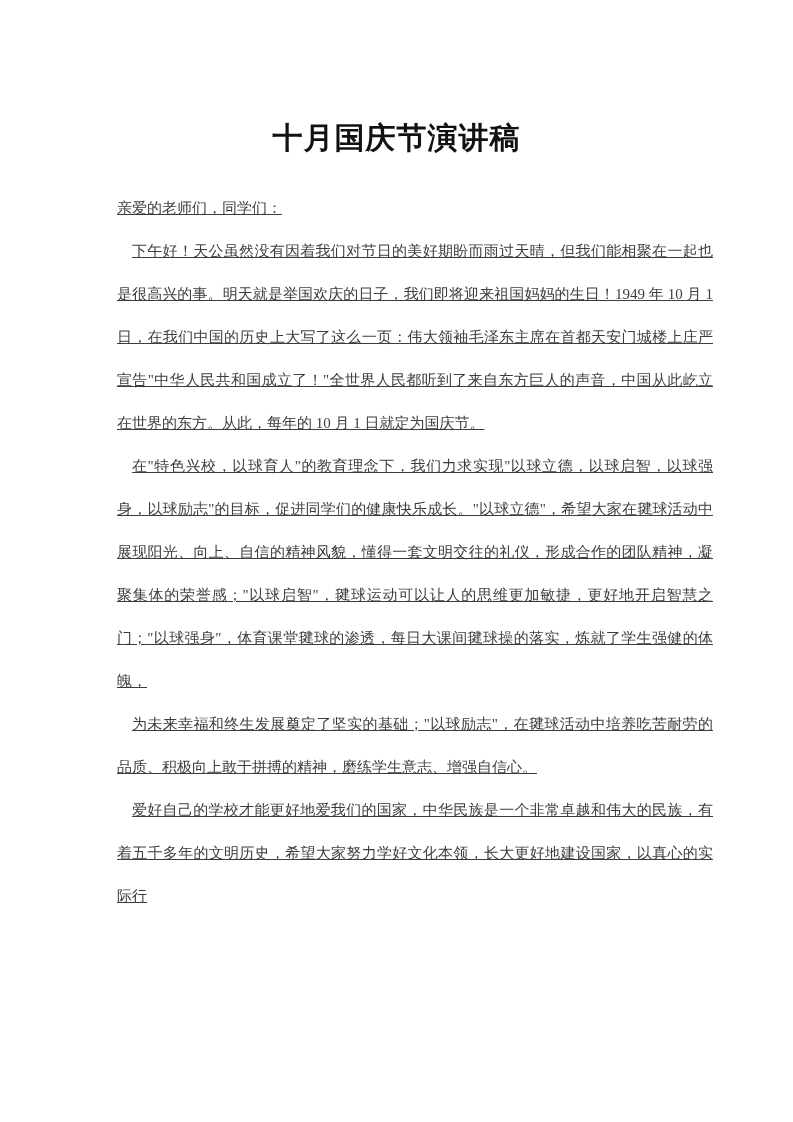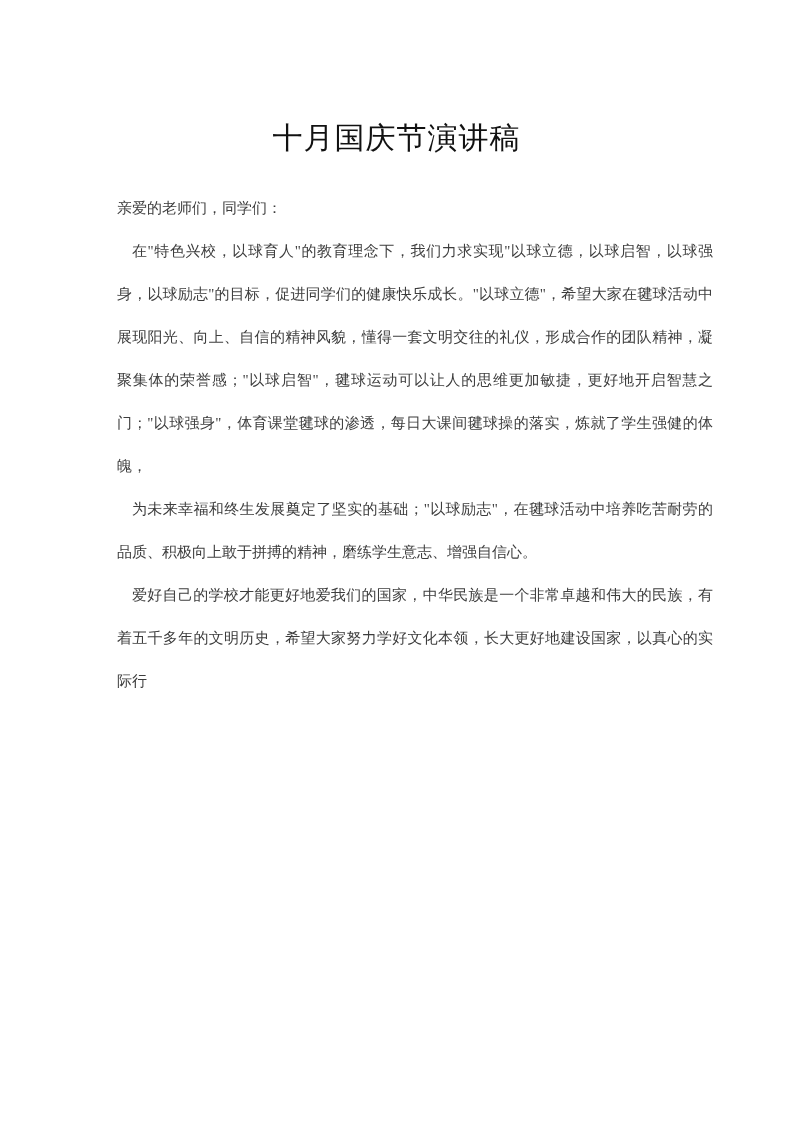--- a/index.html
+++ b/index.html
@@ -15,46 +15,48 @@
     box-sizing: border-box;
     padding: 115px 80px 0 117px;
     overflow: hidden;
     font-family: "Liberation Serif", "DejaVu Serif", serif;
   }
   .doc-title {
     margin: 0 -80px 26px -117px;
     text-align: center;
     font-size: 30px;
     line-height: 46px;
-    font-weight: normal;
+    font-weight: bold;
     color: #111111;
     letter-spacing: 1px;
   }
   .para {
     margin: 0;
     font-size: 15px;
     line-height: 43px;
     color: #3d3d3d;
     text-align: justify;
     text-justify: inter-ideograph;
     text-indent: 1em;
     word-break: normal;
+    text-decoration: underline;
   }
   .para.greeting {
     text-indent: 0;
   }
 </style>
 </head>
 <body>
 
 <div class="page">
   <h1 class="doc-title">十月国庆节演讲稿</h1>
 
   <p class="para greeting">亲爱的老师们，同学们：</p>
 
+  <p class="para">下午好！天公虽然没有因着我们对节日的美好期盼而雨过天晴，但我们能相聚在一起也是很高兴的事。明天就是举国欢庆的日子，我们即将迎来祖国妈妈的生日！1949 年 10 月 1 日，在我们中国的历史上大写了这么一页：伟大领袖毛泽东主席在首都天安门城楼上庄严宣告"中华人民共和国成立了！"全世界人民都听到了来自东方巨人的声音，中国从此屹立在世界的东方。从此，每年的 10 月 1 日就定为国庆节。</p>
 
 
   <p class="para">在"特色兴校，以球育人"的教育理念下，我们力求实现"以球立德，以球启智，以球强身，以球励志"的目标，促进同学们的健康快乐成长。"以球立德"，希望大家在毽球活动中展现阳光、向上、自信的精神风貌，懂得一套文明交往的礼仪，形成合作的团队精神，凝聚集体的荣誉感；"以球启智"，毽球运动可以让人的思维更加敏捷，更好地开启智慧之门；"以球强身"，体育课堂毽球的渗透，每日大课间毽球操的落实，炼就了学生强健的体魄，</p>
 
   <p class="para">为未来幸福和终生发展奠定了坚实的基础；"以球励志"，在毽球活动中培养吃苦耐劳的品质、积极向上敢于拼搏的精神，磨练学生意志、增强自信心。</p>
 
   <p class="para">爱好自己的学校才能更好地爱我们的国家，中华民族是一个非常卓越和伟大的民族，有着五千多年的文明历史，希望大家努力学好文化本领，长大更好地建设国家，以真心的实际行</p>
 </div>
 
 </body></html>

